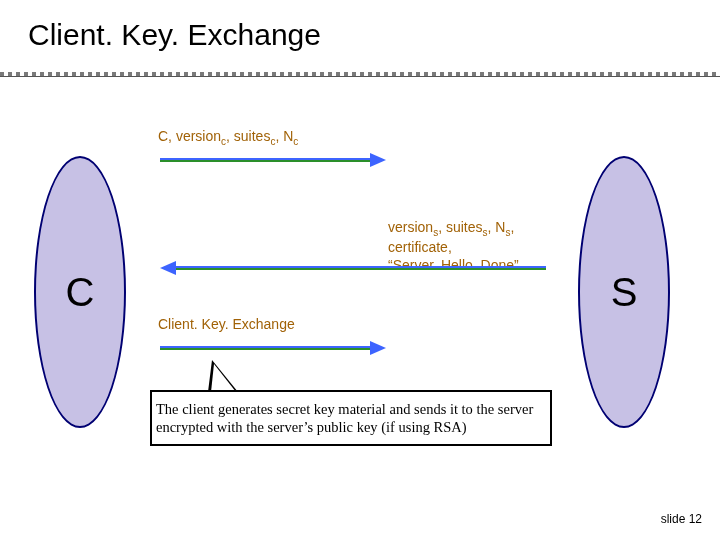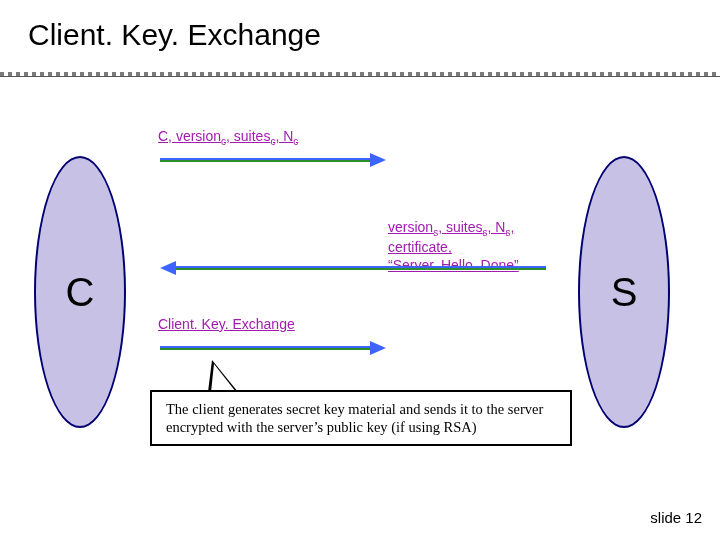--- a/index.html
+++ b/index.html
@@ -41,24 +41,23 @@
     justify-content: center;
     font-size: 40px;
     color: #000;
     font-family: Verdana, sans-serif;
   }
   .ellipse.c { left: 34px;  top: 156px; }
   .ellipse.s { left: 578px; top: 156px; }
   .msg {
     position: absolute;
     font-size: 14px;
-    color: #a21caf;
+    color: #a16207;
     line-height: 1.25;
     font-family: Verdana, sans-serif;
-    text-decoration: underline;
   }
   .msg sub { font-size: 10px; }
   .arrow-line {
     position: absolute;
     height: 4px;
     background: linear-gradient(to bottom,
         #3d64ff 0%, #3d64ff 45%,
         #2a8f2a 45%, #2a8f2a 100%);
   }
   .arrow-head {
@@ -74,21 +73,21 @@
     border-bottom: 7px solid transparent;
     border-right: 16px solid #3d64ff;
   }
   .callout-box {
     position: absolute;
     left: 150px;
     top: 390px;
     width: 390px;
     border: 2px solid #000;
     background: #fff;
-    padding: 8px 14px;
+    padding: 8px 4px;
     font-size: 14.5px;
     font-family: "Comic Sans MS", "Comic Sans", cursive, Verdana;
     line-height: 1.25;
   }
   .callout-tail {
     position: absolute;
     left: 208px;
     top: 360px;
     width: 0; height: 0;
     border-left: 4px solid transparent;
@@ -101,21 +100,21 @@
     left: -1px; top: 4px;
     width: 0; height: 0;
     border-left: 3px solid transparent;
     border-right: 22px solid transparent;
     border-bottom: 28px solid #fff;
   }
   .footer {
     position: absolute;
     right: 18px;
     bottom: 14px;
-    font-size: 15px;
+    font-size: 12px;
     color: #000;
     font-family: Verdana, sans-serif;
   }
 </style>
 </head>
 <body>
 
 <div class="title">Client. Key. Exchange</div>
 <div class="rule"></div>
 

